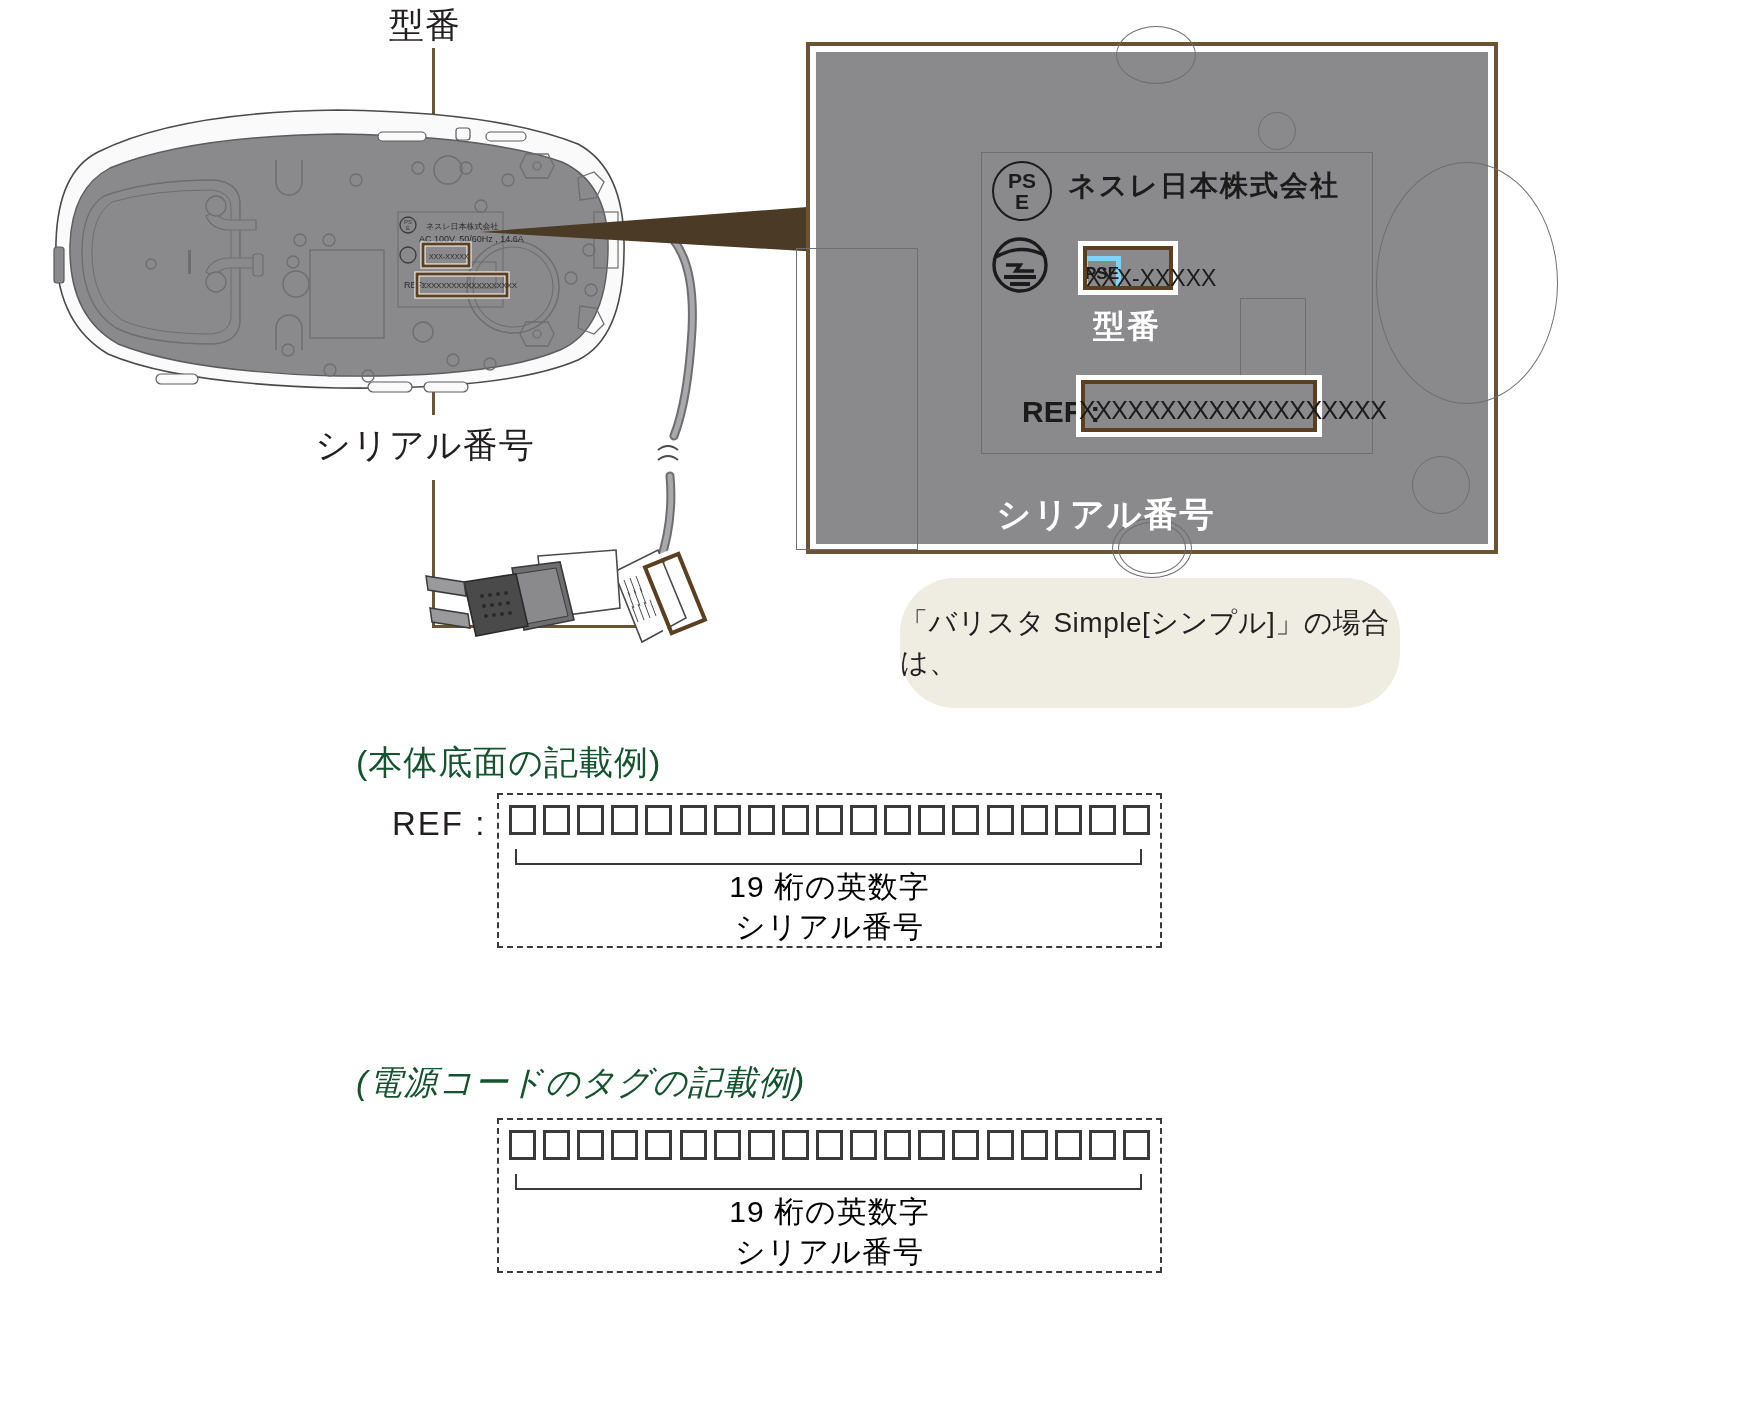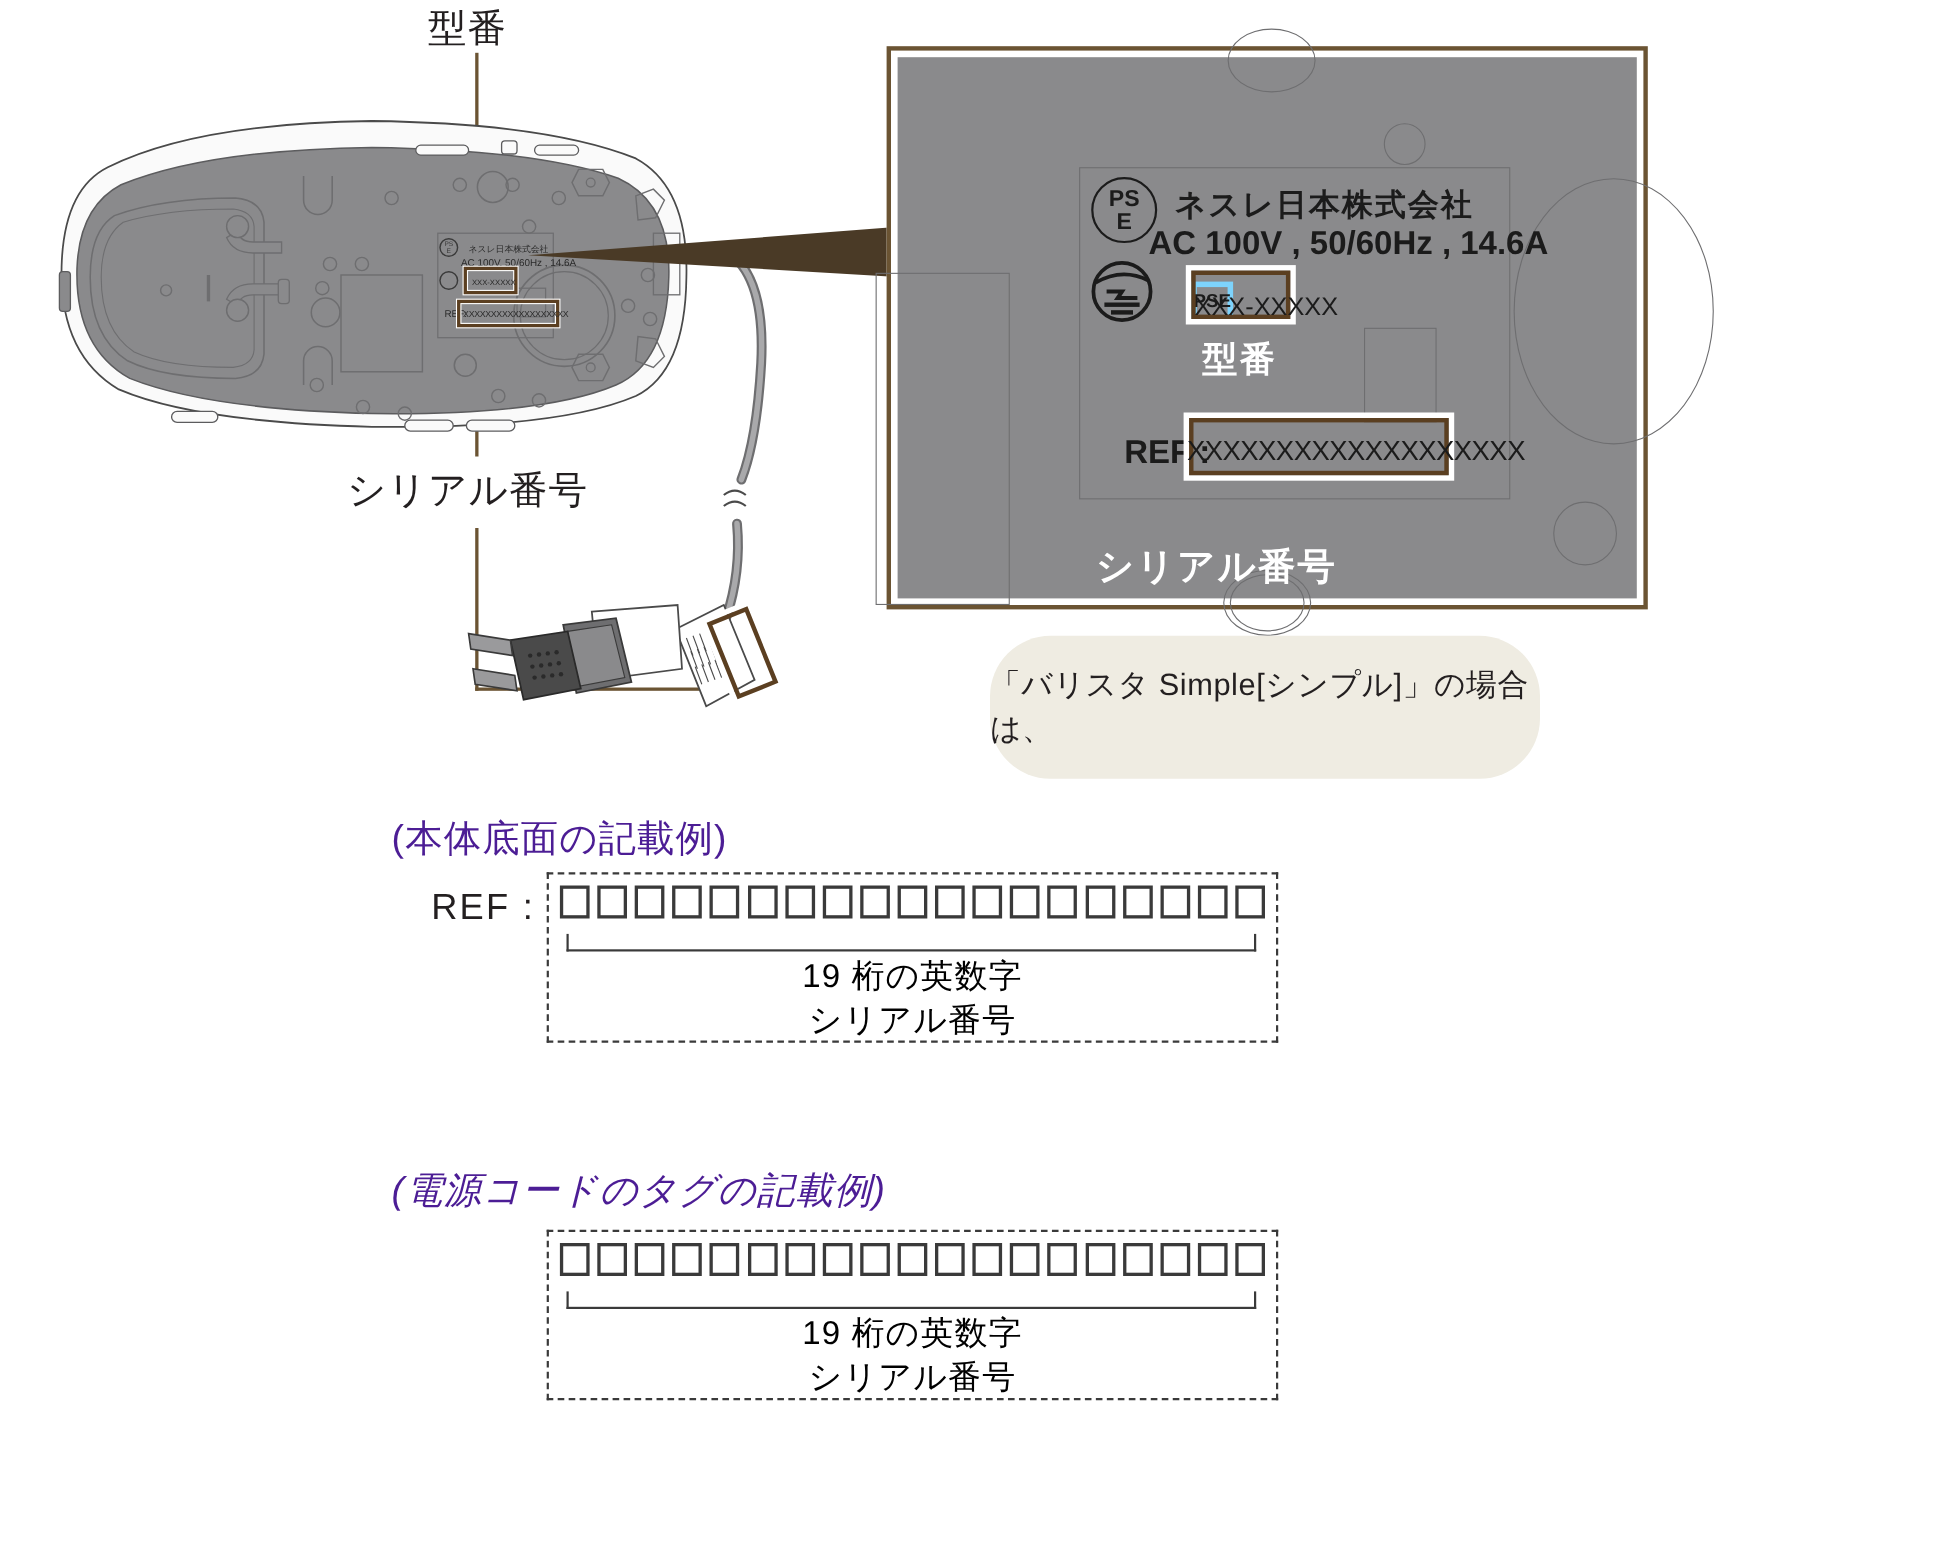--- a/index.html
+++ b/index.html
@@ -108,21 +108,21 @@
 
   
   #callout{
     left:900px;top:578px;width:500px;height:130px;
     background:#efece2;border-radius:55px;
     display:flex;flex-direction:column;align-items:center;justify-content:center;
   }
   #callout .cl{font-size:28px;color:#231f20;line-height:1.42;letter-spacing:0.5px;}
 
   
-  .ex-title{font-size:34px;color:#4c1d95;letter-spacing:1px;}
+  .ex-title{font-size:34px;color:#14532d;letter-spacing:1px;}
   #ex1-title{left:356px;top:740px;}
   #ex2-title{left:356px;top:1060px;font-style:italic;}
 
   #ex1-ref{left:392px;top:805px;font-size:33px;color:#231f20;letter-spacing:2px;}
 
   .ex-box{
     border:2px dashed #3a3a3a;box-sizing:border-box;background:#fff;
   }
   #ex1-box{left:497px;top:793px;width:665px;height:155px;}
   #ex2-box{left:497px;top:1118px;width:665px;height:155px;}
@@ -316,21 +316,20 @@
     <div class="pcircle" style="left:302px;top:470px;width:66px;height:50px;"></div>
     <div class="pcircle" style="left:560px;top:110px;width:180px;height:240px;"></div>
     <div class="pcircle" style="left:596px;top:404px;width:56px;height:56px;"></div>
 
     <div id="plate">
       <div id="pse">
         <span>PS</span>
         <span>E</span>
       </div>
       <div id="company">ネスレ日本株式会社</div>
-      <div id="acline">AC 100V , 50/60Hz , 14.6A</div>
 
       <div id="ground-icon">
         <svg width="60" height="60" viewBox="0 0 60 60">
           <circle cx="30" cy="30" r="26" fill="none" stroke="#1b1b1b" stroke-width="3.4"></circle>
           <path d="M6 22 Q30 8 54 20" fill="none" stroke="#1b1b1b" stroke-width="3.4"></path>
           <path d="M16 30 L30 30 L26 36 L44 36" fill="none" stroke="#1b1b1b" stroke-width="3.6"></path>
           <rect x="14" y="40" width="32" height="4" fill="#1b1b1b"></rect>
           <rect x="20" y="47" width="20" height="4" fill="#1b1b1b"></rect>
         </svg>
       </div>

